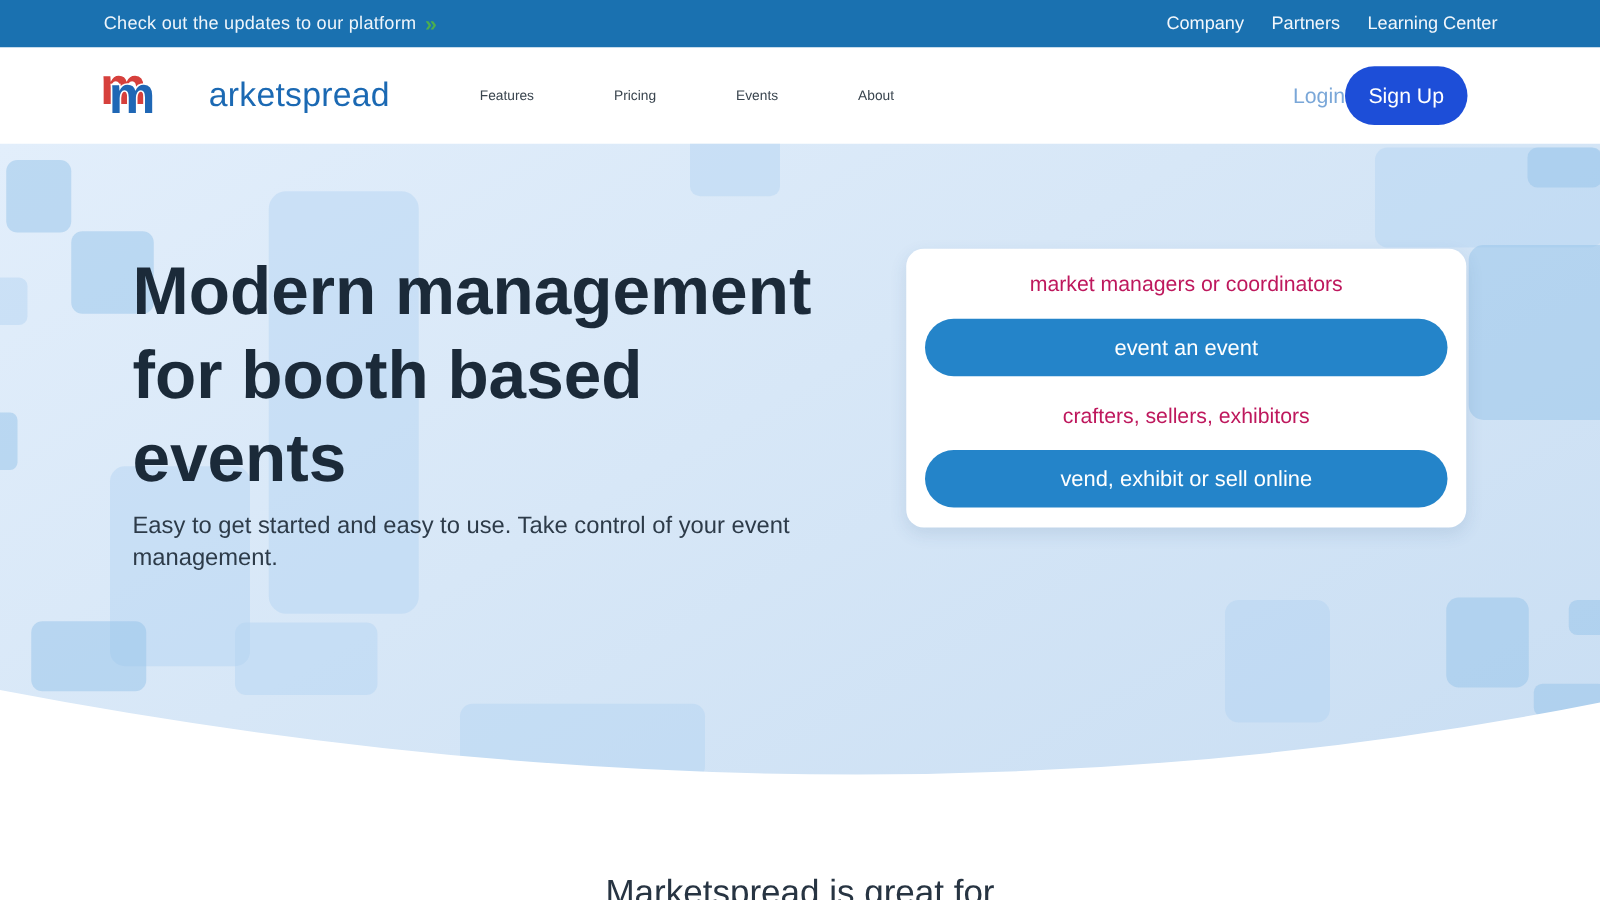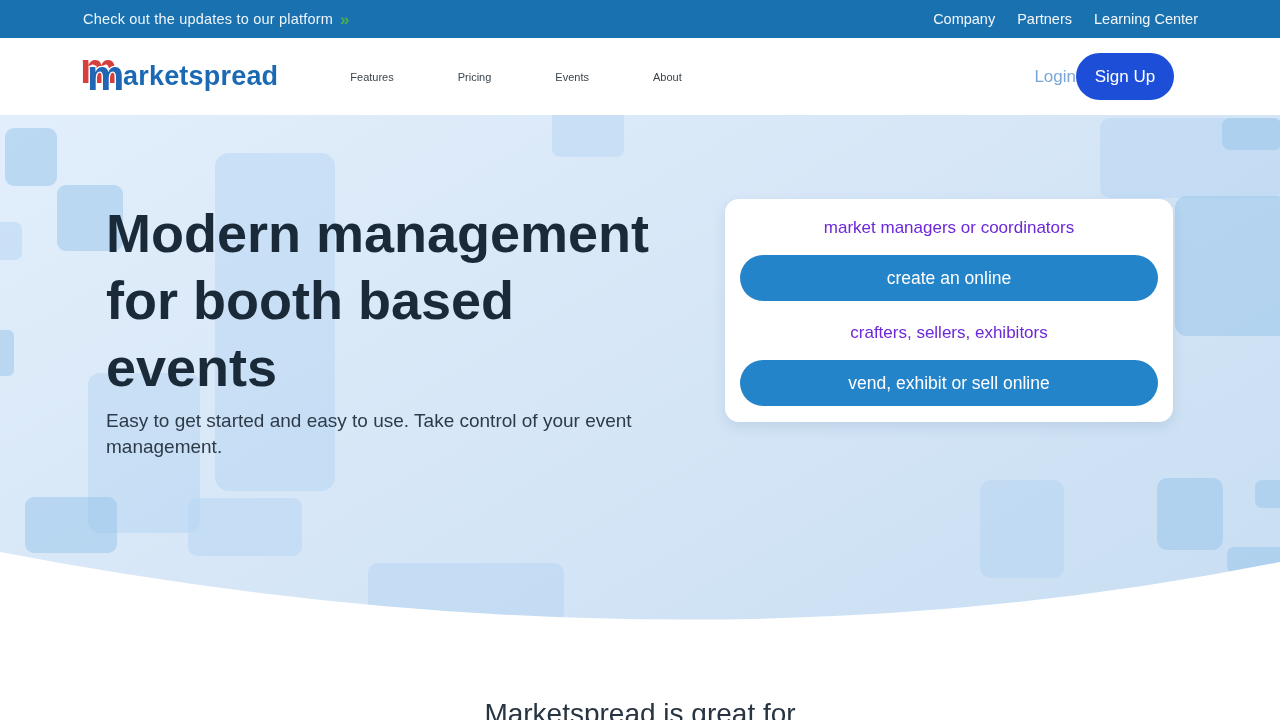--- a/index.html
+++ b/index.html
@@ -52,24 +52,25 @@
     position: relative;
   }
   .logo {
     display: flex;
     align-items: center;
     margin-left: 80px;
     cursor: pointer;
   }
   .logo-text {
     font-size: 27px;
-    font-weight: bold;
+    font-weight: normal;
     color: #1b69b3;
     letter-spacing: 0.2px;
     margin-left: -5px;
+    padding-left: 44px;
   }
   .nav {
     display: flex;
     margin-left: 72px;
     column-gap: 64px;
   }
   .nav a {
     font-size: 11px;
     color: #39444e;
     text-decoration: none;
@@ -136,21 +137,21 @@
     top: 84px;
     width: 448px;
     border-radius: 14px;
     background: #ffffff;
     box-shadow: 0 5px 14px rgba(40, 80, 130, 0.12);
     padding: 17px 15px 16px 15px;
     text-align: center;
   }
   .card-label {
     font-size: 17px;
-    color: #6d28d9;
+    color: #be185d;
     height: 24px;
     line-height: 24px;
   }
   .cta-btn {
     display: block;
     width: 100%;
     height: 46px;
     margin: 15px 0 20px 0;
     border: none;
     border-radius: 23px;
@@ -243,21 +244,21 @@
 
     <h1 class="hero-heading">
       <span style="display:block">Modern management</span>
       <span style="display:block">for booth based</span>
       <span style="display:block">events</span>
     </h1>
     <p class="hero-sub">Easy to get started and easy to use. Take control of your event management.</p>
 
     <div class="cta-card">
       <div class="card-label">market managers or coordinators</div>
-      <button class="cta-btn">create an online</button>
+      <button class="cta-btn">event an event</button>
       <div class="card-label">crafters, sellers, exhibitors</div>
       <button class="cta-btn">vend, exhibit or sell online</button>
     </div>
 
     <svg class="curve" viewBox="0 0 1280 70" preserveAspectRatio="none">
       <path d="M0,2 Q680,132 1280,12 L1280,70 L0,70 Z" fill="#ffffff"></path>
     </svg>
   </div>
 
   <div class="below">

